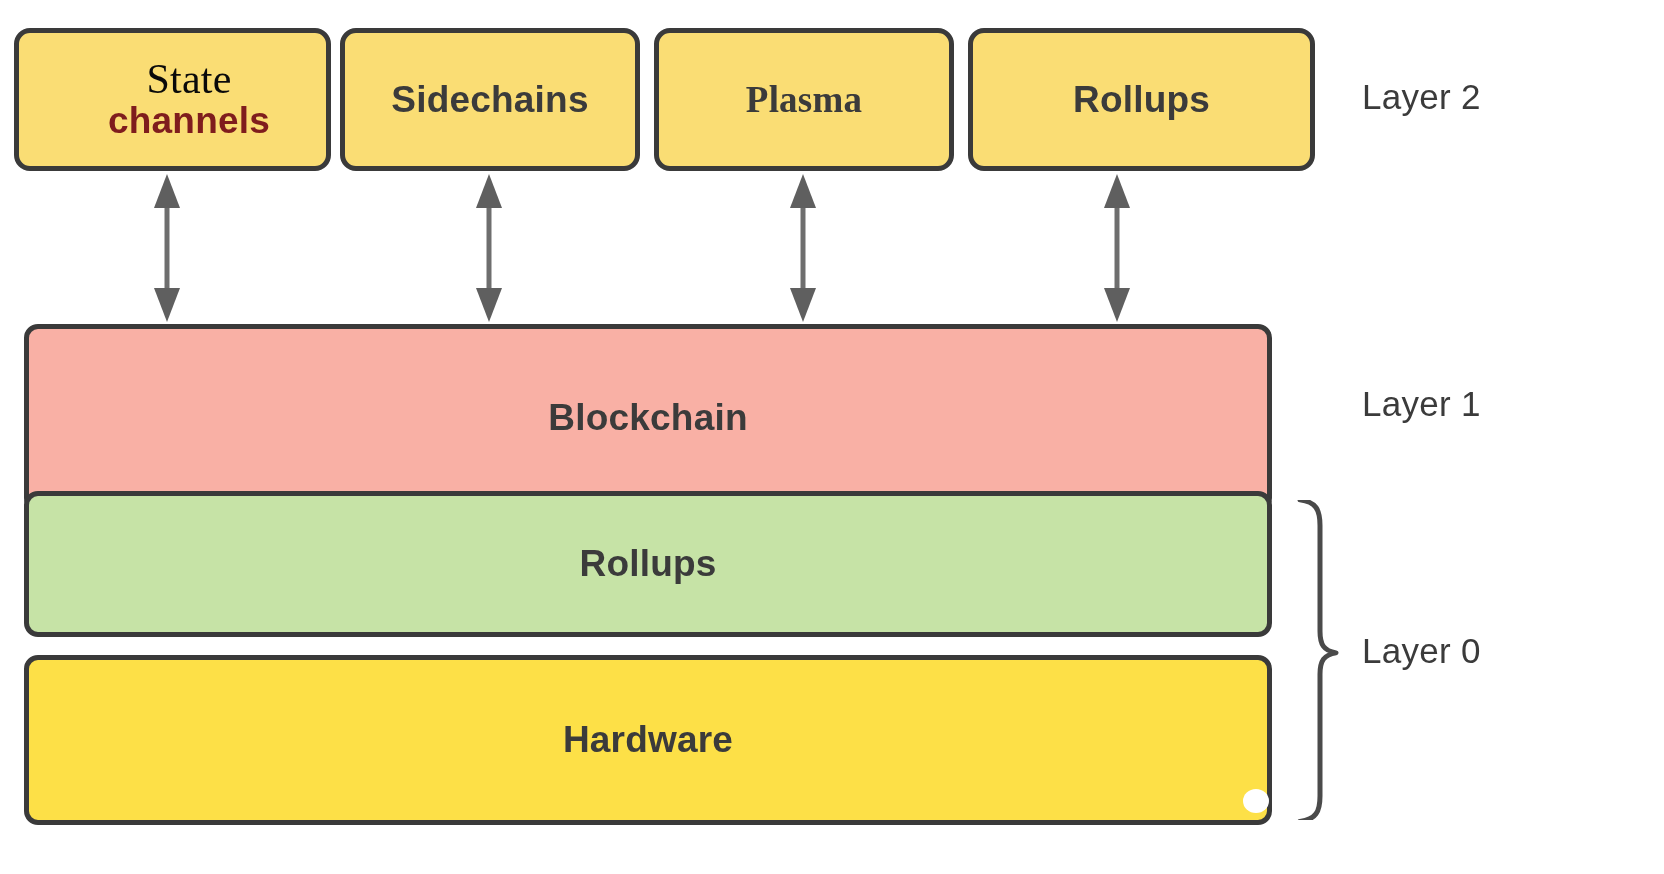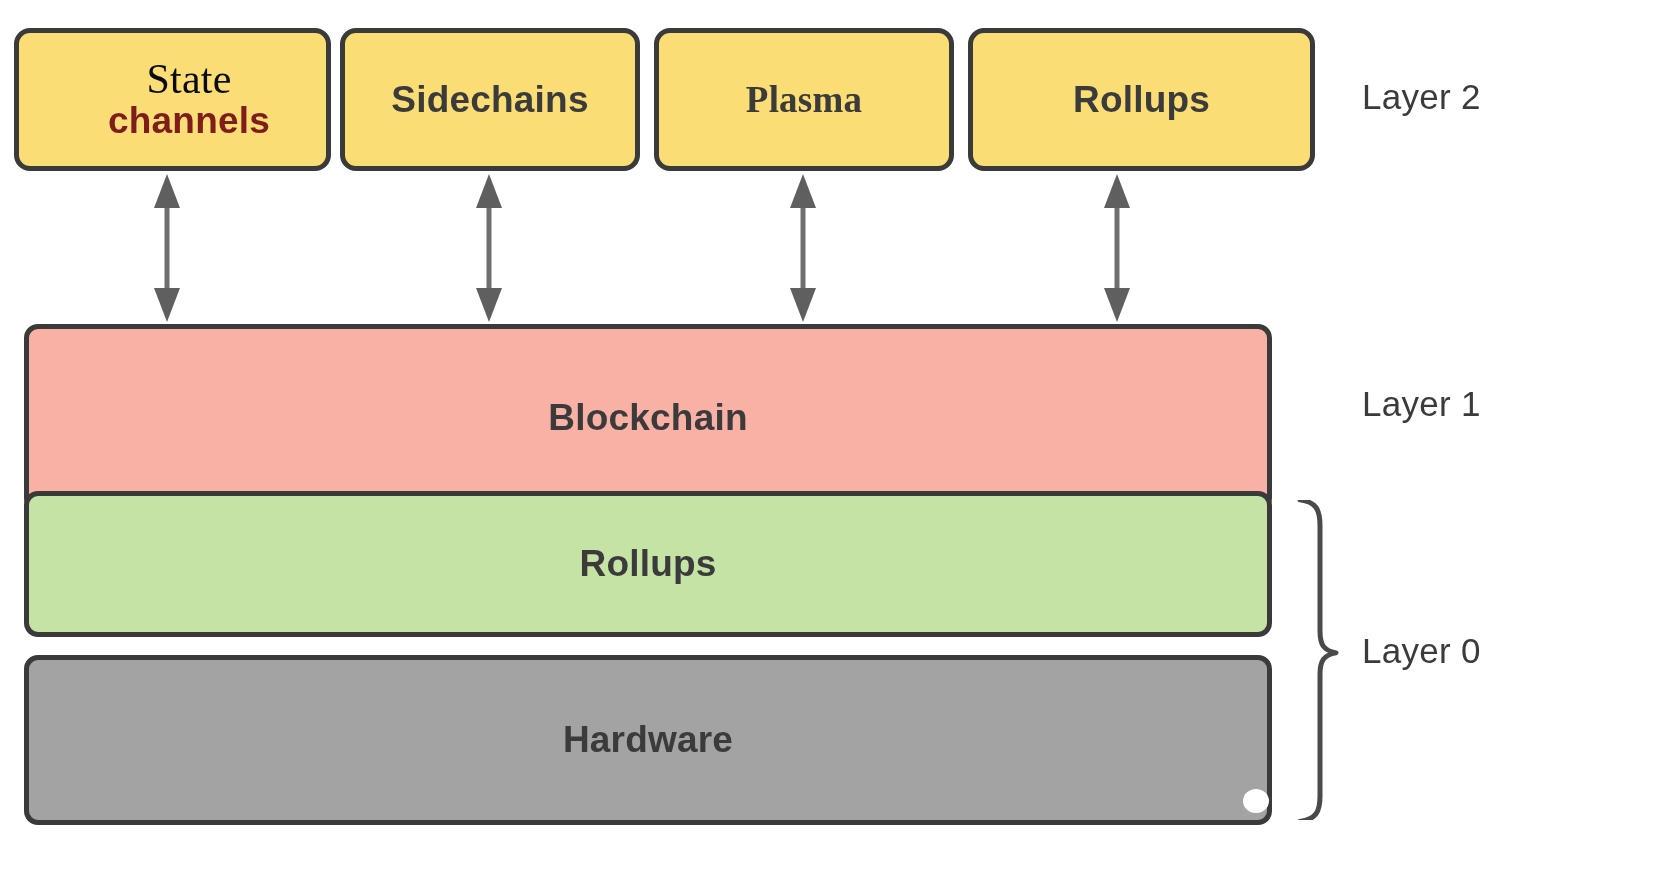--- a/index.html
+++ b/index.html
@@ -65,21 +65,21 @@
 
   
   .bar {
     left: 24px;
     width: 1248px;
     font-size: 37px;
     border-radius: 14px;
   }
   .bar-blockchain { top: 324px;  height: 188px; background: #f9b0a5; }
   .bar-network    { top: 491px;  height: 146px; background: #c6e3a6; }
-  .bar-hardware   { top: 655px;  height: 170px; background: #a3a3a3; }
+  .bar-hardware   { top: 655px;  height: 170px; background: #fde047; }
 
   
   .arrow {
     position: absolute;
     top: 172px;
     width: 34px;
     height: 152px;
     margin-left: -17px;
   }
   .arrow svg { display: block; }

